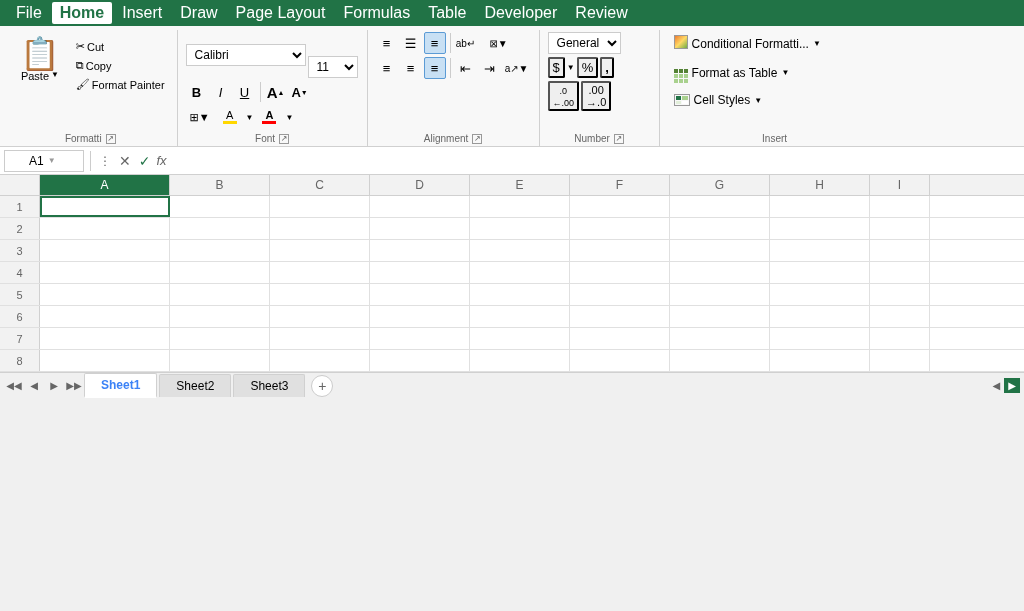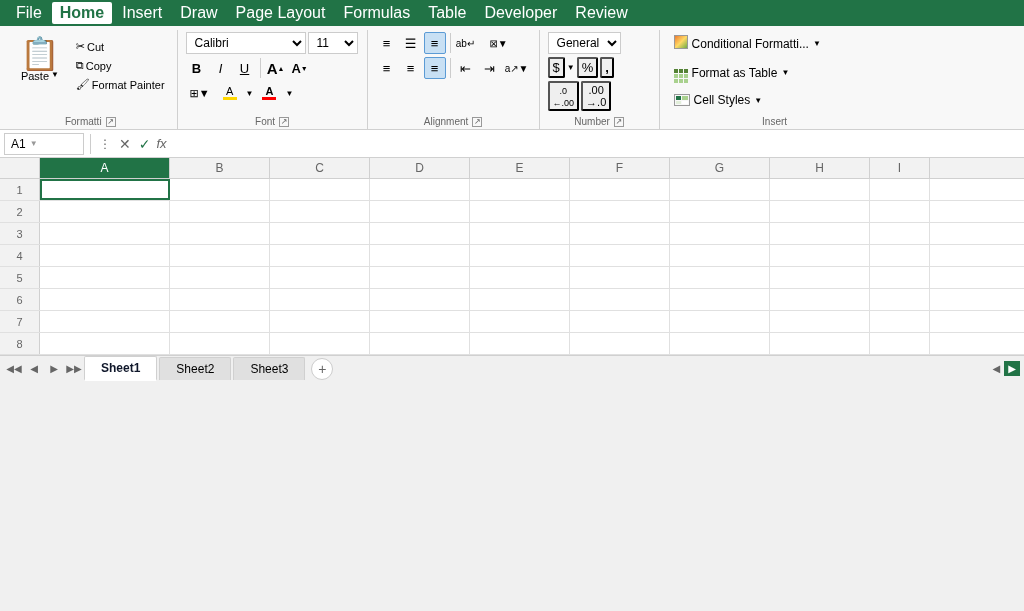--- a/index.html
+++ b/index.html
@@ -117,21 +117,21 @@
     .font-group { min-width: 190px; }
     .font-selector, .size-selector {
       height: 22px;
       border: 1px solid #ccc;
       background: white;
       font-size: 12px;
       padding: 0 4px;
       cursor: pointer;
     }
     .font-selector { width: 120px; }
-    .size-selector { width: 50px; }
+    .size-selector { width: 50px; margin-top: 24px; }
     .font-btn {
       height: 22px;
       width: 22px;
       border: 1px solid transparent;
       background: transparent;
       cursor: pointer;
       display: flex;
       align-items: center;
       justify-content: center;
       border-radius: 2px;
@@ -186,21 +186,21 @@
       background: white;
       border-bottom: 1px solid #d0d0d0;
       height: 28px;
       padding: 0 4px;
       gap: 4px;
     }
     .cell-ref-box {
       width: 80px;
       height: 22px;
       border: 1px solid #ccc;
-      padding: 0 6px;
+      padding: 0 24px;
       font-size: 12px;
       display: flex;
       align-items: center;
     }
     .formula-divider {
       width: 1px;
       height: 20px;
       background: #ccc;
       margin: 0 2px;
     }
@@ -327,21 +327,21 @@
       border-bottom: none;
       background: #e0e0e0;
       cursor: pointer;
       font-size: 12px;
       margin-right: 2px;
       border-radius: 2px 2px 0 0;
       position: relative;
     }
     .sheet-tab.active {
       background: white;
-      color: #0f172a;
+      color: #3b82f6;
       font-weight: bold;
       border-bottom: 2px solid white;
     }
     .add-sheet-btn {
       width: 22px; height: 22px;
       display: flex;
       align-items: center;
       justify-content: center;
       cursor: pointer;
       border: 1px solid #ccc;

